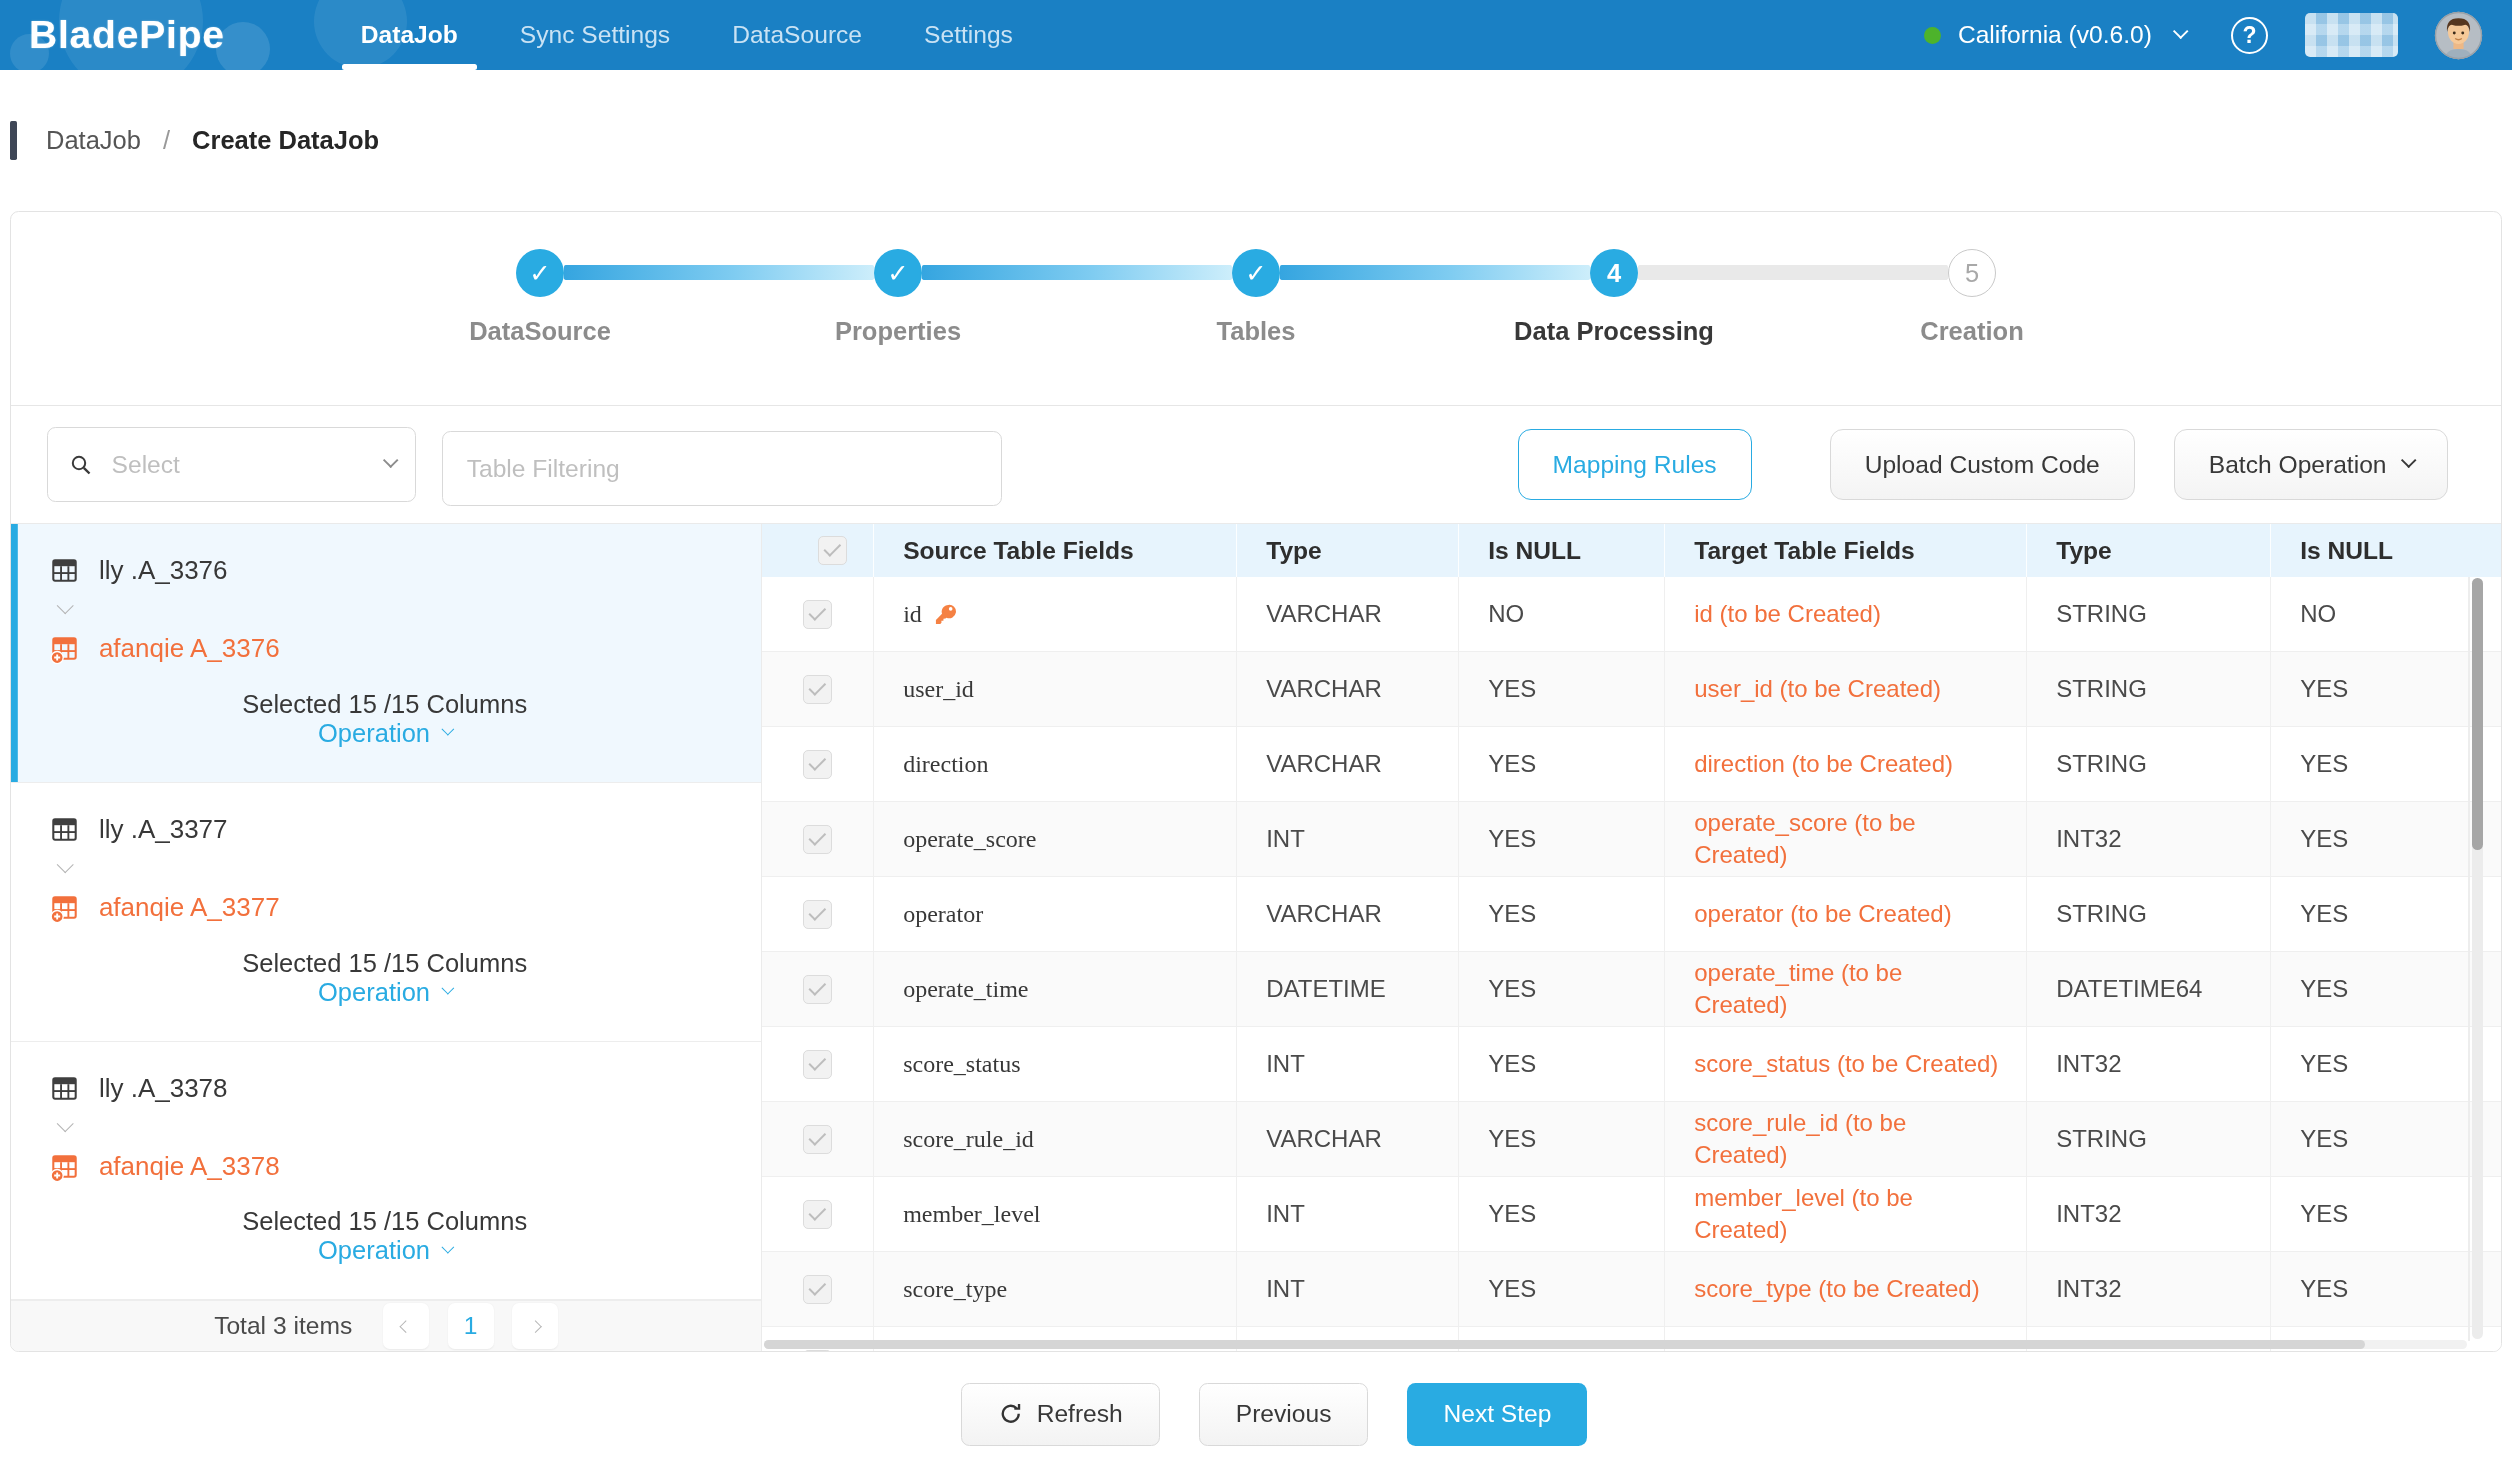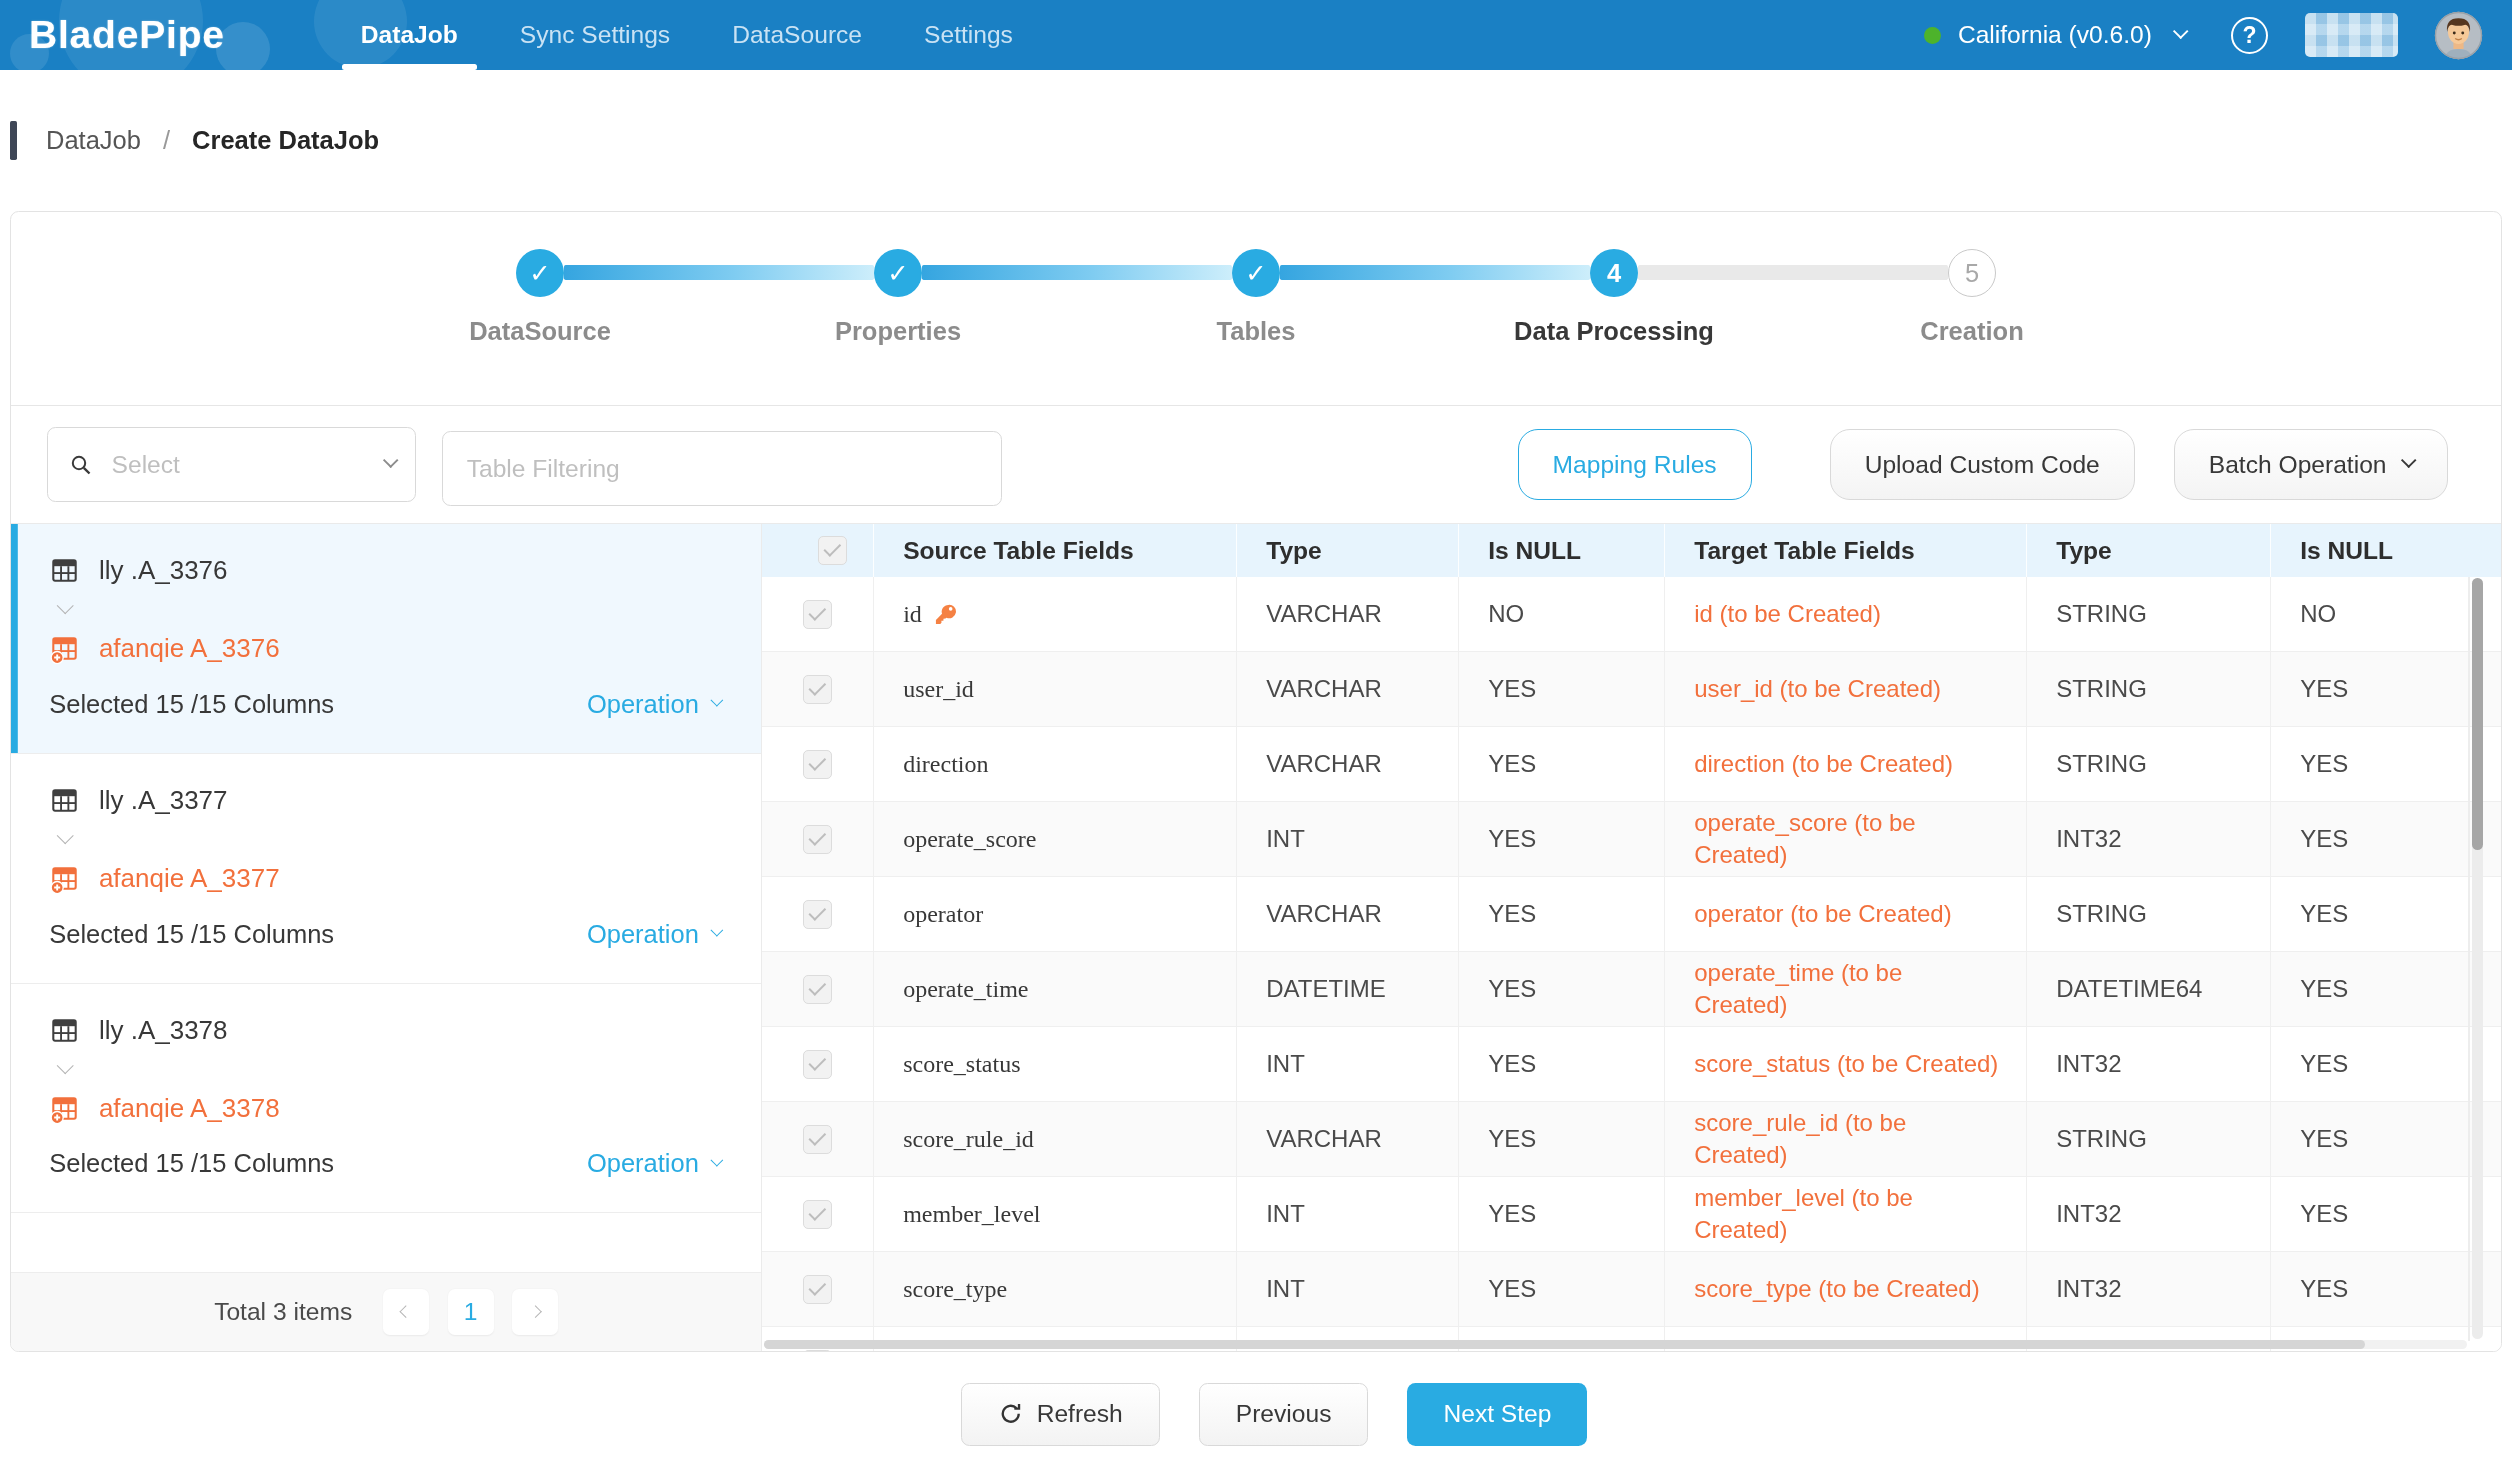--- a/index.html
+++ b/index.html
@@ -70,21 +70,21 @@
   .toolbar { height:117px; display:flex; align-items:center; padding:0 53px 0 36px; }
   .selectbox { width:369px; height:75px; border:1.7px solid #d9d9d9; border-radius:8.5px;
     display:flex; align-items:center; padding:0 20.4px; cursor:pointer; }
   .selectbox .ph { font-size:24.6px; color:#bfbfbf; margin-left:19px; }
   .selectbox .chev { color:#8c8c8c; margin-left:auto; margin-bottom:6.8px; }
   .filter-input { width:560px; height:75px; border:1.7px solid #d9d9d9; border-radius:8.5px;
     margin-left:25.5px; font-size:24.6px; padding:0 24px; color:#383838; outline:none;
     font-family:"Liberation Sans", sans-serif;margin-top:8px; }
   .filter-input::placeholder { color:#bfbfbf; }
   .tb-buttons { margin-left:auto; display:flex; align-items:center; }
-  .btn { height:71px; border-radius:20px; border:1.7px solid #d9d9d9; background:#fff;
+  .btn { height:71px; border-radius:13px; border:1.7px solid #d9d9d9; background:#fff;
     font-size:24.6px; color:#383838; display:flex; align-items:center; justify-content:center;
     padding:0 34px; cursor:pointer; font-family:"Liberation Sans", sans-serif; }
   .btn.outline-blue { border-color:#29abe2; color:#29abe2; margin-right:39px; }
   .btn.gray-grad { background:linear-gradient(#ffffff,#f4f4f4); }
   .btn .chev { margin-left:15.3px; margin-bottom:5.1px; }
   .btn + .btn { margin-left:39px; }
 
   
   .content { flex:1; display:flex; border-top:1.7px solid #eaeaea; min-height:0; }
 
@@ -93,21 +93,21 @@
     display:flex; flex-direction:column; min-height:0; }
   .litem { padding:31px 41px 34px 38px; border-bottom:1.7px solid #ededed; cursor:pointer;
     position:relative; background:#fff; }
   .litem.selected { background:#f0f8fe; box-shadow:inset 6.8px 0 0 #29abe2; }
   .lrow { display:flex; align-items:center; }
   .lrow .ic { width:31px; height:31px; margin-right:18.7px; flex:0 0 31px; }
   .src-label { font-size:26px; color:#383838; }
   .tgt-label { font-size:26px; color:#f2703c; }
   .expander { color:#b4b4b4; margin:15.3px 0 17px 8.5px; width:12px; height:12px;
     border-width:1.7px; cursor:pointer; }
-  .sumrow { display:flex; align-items:center; justify-content:space-between; margin-top:25.5px; }
+  .sumrow { display:flex; align-items:center; justify-content:space-between; margin-top:25.5px;flex-direction:column; }
   .sum-label { font-size:25.5px; color:#383838; }
   .oplink { font-size:25.5px; color:#29abe2; cursor:pointer; display:flex; align-items:center; }
   .oplink .chev { width:9.3px; height:9.3px; border-width:1.7px; margin-left:12px; margin-bottom:5.1px; }
 
   .lp-pagination { margin-top:auto; height:79px; background:#f8f8f8; border-top:1.7px solid #ededed;
     display:flex; align-items:center; justify-content:center; font-size:24.6px; color:#555; }
   .pagebtn { width:46px; height:46px; background:#fff; border-radius:6.8px; margin-left:18.7px;
     display:flex; align-items:center; justify-content:center; cursor:pointer;
     box-shadow:0 0.8px 1.7px rgba(0,0,0,.06); font-size:24.6px; }
   .pagebtn .chev { width:9.3px; height:9.3px; border-width:1.7px; color:#b5b5b5; }

